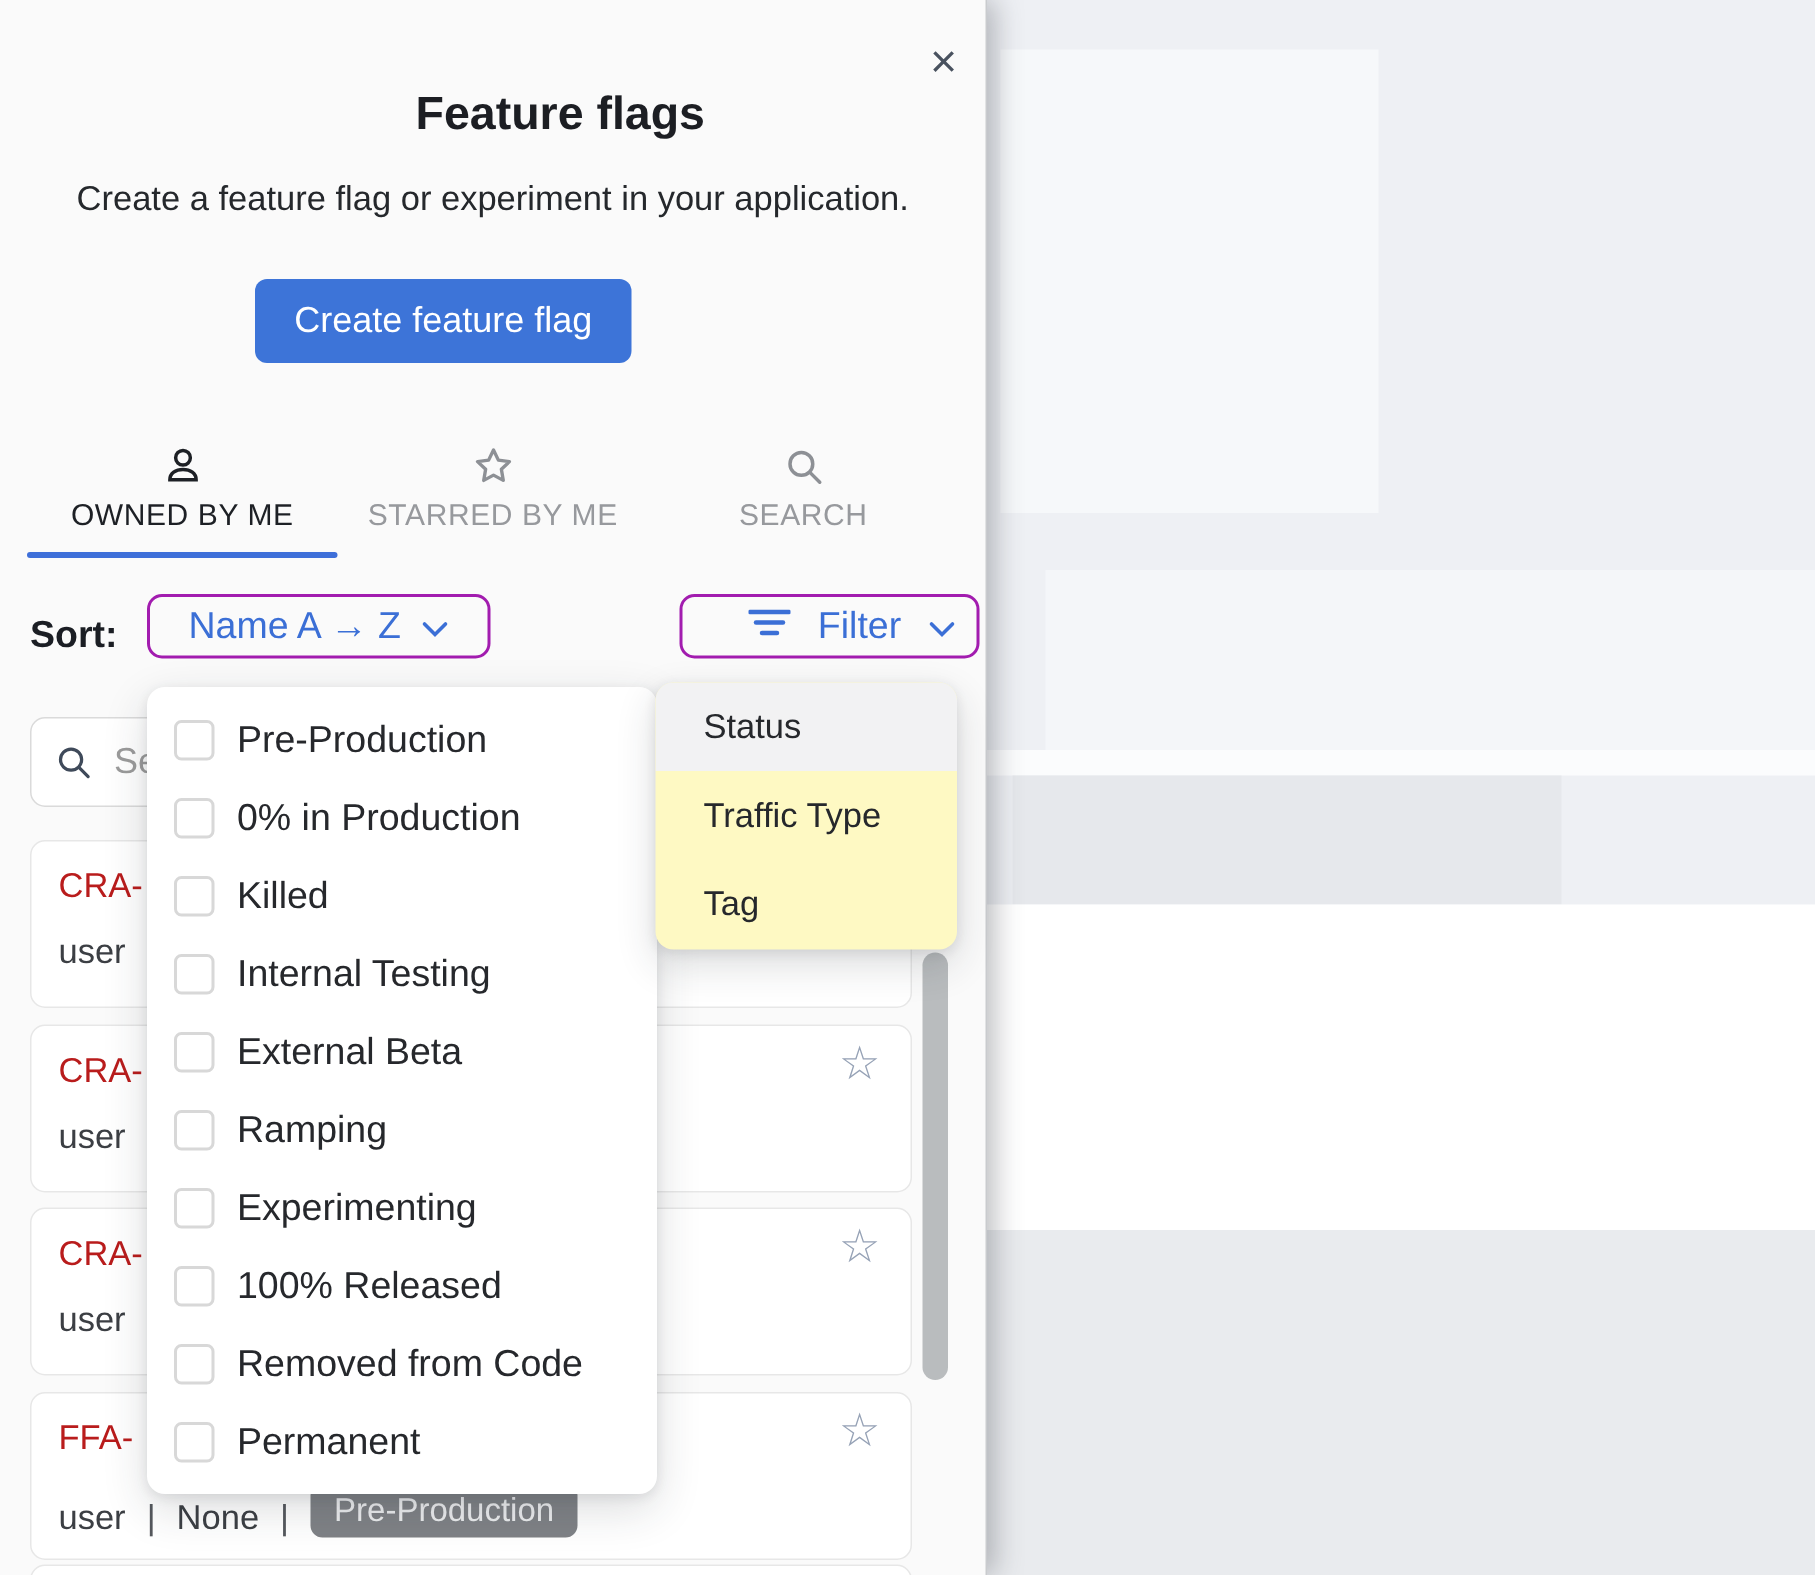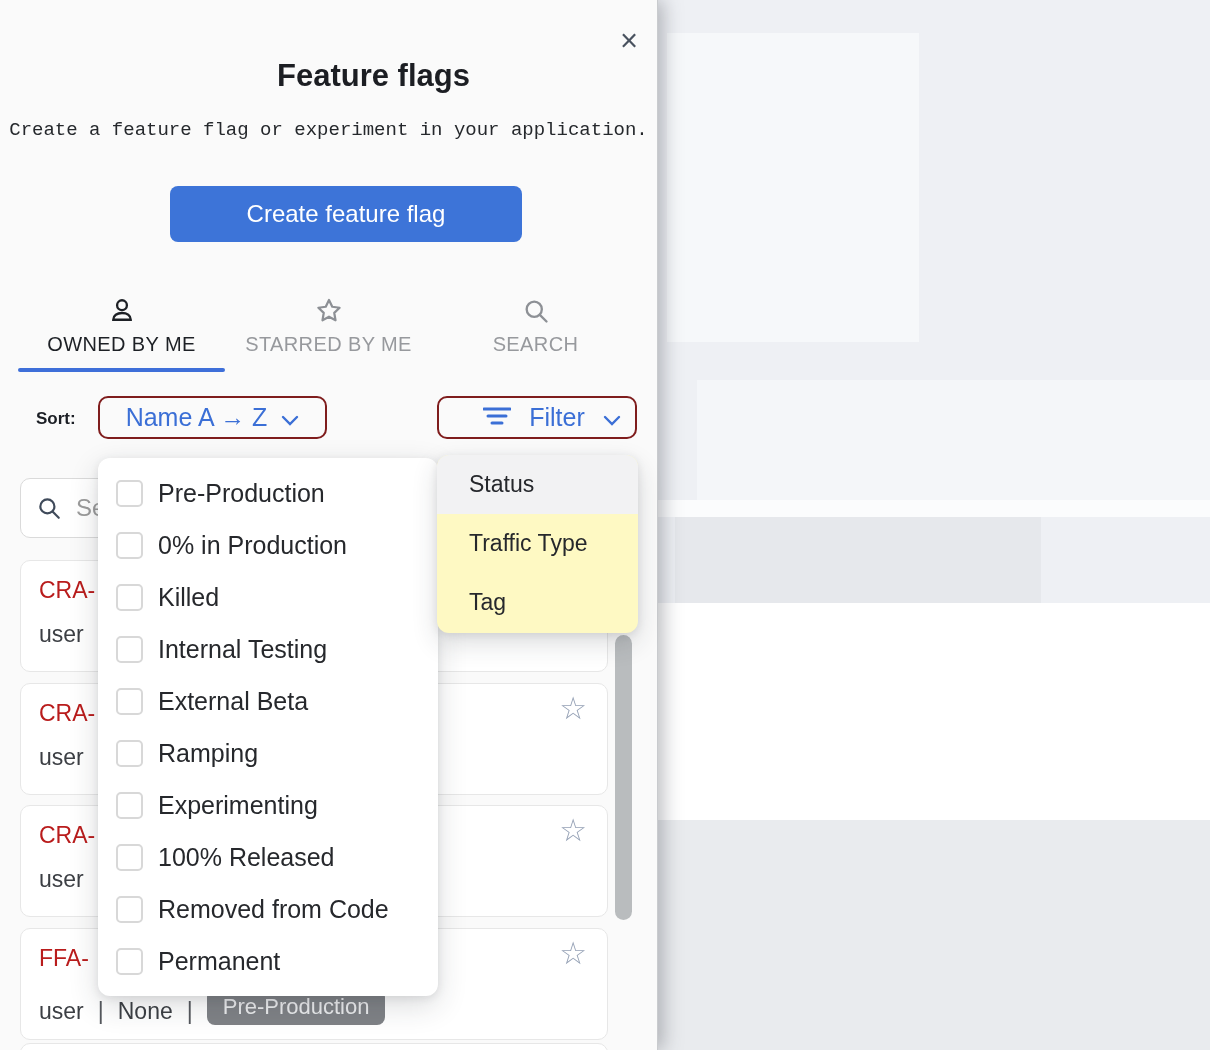--- a/index.html
+++ b/index.html
@@ -16,41 +16,41 @@
   .bd-gray2{position:absolute;left:0;top:820px;width:553px;height:230px;background:#e9ebee;}
 
   
   .panel{position:absolute;left:0;top:0;width:657px;height:1050px;background:#fafafa;
          border-right:1px solid #c9cbce;box-shadow:5px 0 18px rgba(60,64,72,.35);}
   .close-btn{position:absolute;left:610px;top:22px;width:38px;height:38px;border:none;background:none;
              font-size:31px;line-height:38px;color:#49525f;cursor:pointer;padding:0;text-align:center;}
   .pg-title{position:absolute;left:0;top:58px;width:747px;margin:0;text-align:center;
             font-size:31px;font-weight:700;color:#1c1e23;}
   .pg-sub{position:absolute;left:0;top:119px;width:657px;margin:0;text-align:center;
-          font-size:19px;color:#25282c;font-family:Liberation Mono, monospace;}
-  .create-btn{position:absolute;left:170px;top:186px;width:352px;height:56px;background:#3d74d8;
+          font-size:23px;color:#25282c;}
+  .create-btn{position:absolute;left:170px;top:186px;width:251px;height:56px;background:#3d74d8;
               color:#fff;font-size:24px;border:none;border-radius:8px;cursor:pointer;
               font-family:"Liberation Sans",sans-serif;}
 
   
   .tab{position:absolute;top:296px;width:207px;text-align:center;cursor:pointer;}
   .tab .ticon{height:30px;display:flex;align-items:center;justify-content:center;}
   .tab .tlabel{margin-top:7px;font-size:20px;letter-spacing:.4px;color:#97999d;}
   .tab.active .tlabel{color:#1d2025;}
   .tab1{left:18px}.tab2{left:225px}.tab3{left:432px}
   .tab-underline{position:absolute;left:18px;top:368px;width:207px;height:4px;
                  background:#3e6fd9;border-radius:2px;}
 
   
-  .sort-label{position:absolute;left:36px;top:409px;font-size:17px;font-weight:700;color:#1b1e24;}
-  .pill-btn{position:absolute;top:396px;height:43px;border:2px solid #7f1d1d;border-radius:10px;
+  .sort-label{position:absolute;left:20px;top:409px;font-size:25px;font-weight:700;color:#1b1e24;}
+  .pill-btn{position:absolute;top:396px;height:43px;border:2px solid #a21caf;border-radius:10px;
             background:transparent;color:#3b6fd6;font-size:25px;display:flex;align-items:center;
             justify-content:center;gap:14px;cursor:pointer;font-family:"Liberation Sans",sans-serif;box-sizing:border-box;}
   .sort-btn{left:98px;width:229px;}
-  .filter-btn{left:437px;width:200px;gap:18px;padding-left:36px;}
+  .filter-btn{left:453px;width:200px;gap:18px;padding-left:36px;}
 
   
   .search{position:absolute;left:20px;top:478px;width:590px;height:60px;background:#fff;
           border:1px solid #dadada;border-radius:10px;display:flex;align-items:center;
           padding:0 15px;gap:12px;box-sizing:border-box;z-index:1;}
   .search input{border:none;outline:none;background:transparent;font-size:24px;flex:1;
                 color:#333;font-family:"Liberation Sans",sans-serif;}
   .search input::placeholder{color:#9b9b9b;}
 
   

